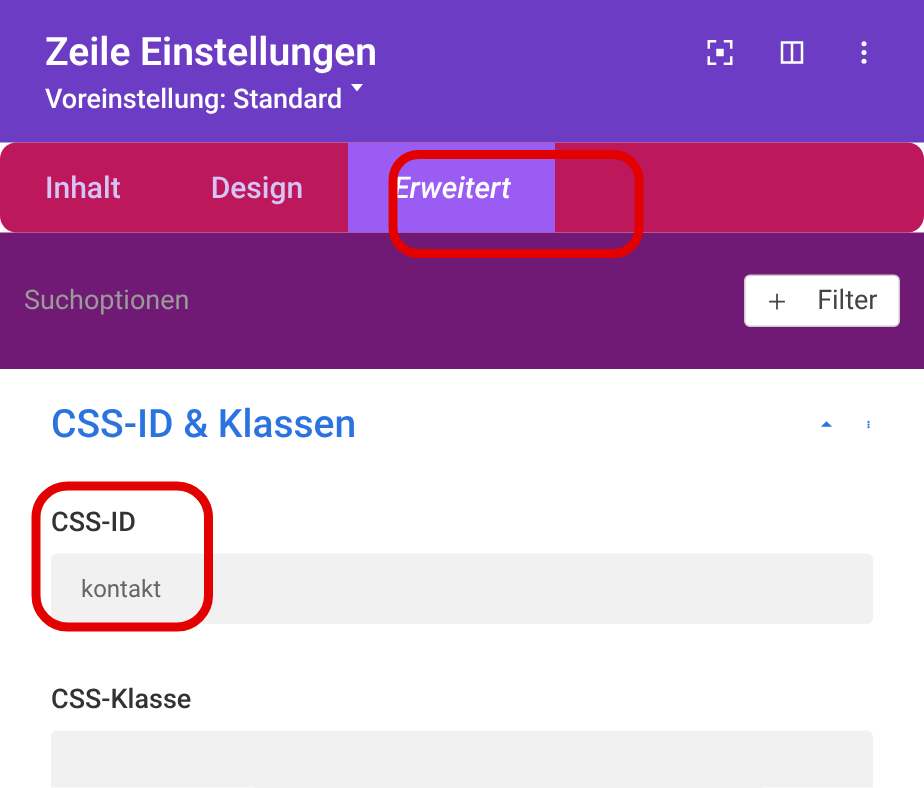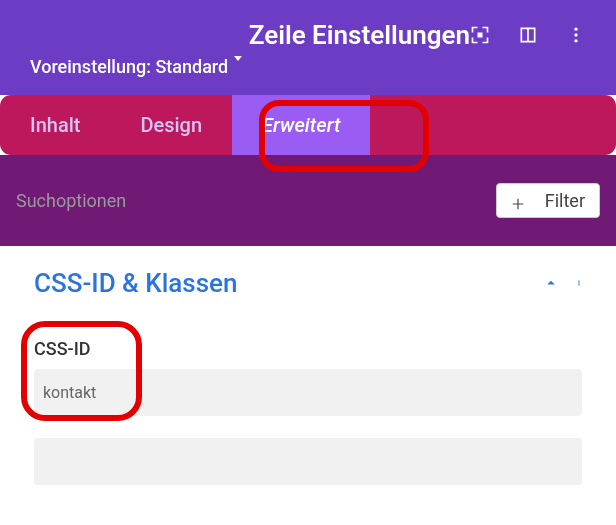--- a/index.html
+++ b/index.html
@@ -7,21 +7,21 @@
 
     .header {
       background: #6c3cc4;
       padding: 20px 30px 18px 30px;
       color: #fff;
       position: relative;
     }
     .header-top {
       display: flex;
       align-items: center;
-      justify-content: flex-end;
+      justify-content: space-between;
     }
     .title { font-size: 26px; font-weight: 600; }
     .header-icons { display: flex; gap: 28px; align-items: center; }
     .header-icons svg { width: 20px; height: 20px; fill: #fff; cursor: pointer; }
     .preset {
       margin-top: 6px;
       font-size: 18px;
       font-weight: 500;
       display: flex;
       align-items: flex-start;
@@ -72,21 +72,21 @@
       justify-content: space-between;
     }
     .search-placeholder { color: #9a9a9a; font-size: 18px; }
     .filter-btn {
       background: #fff;
       border: 1px solid #ccc;
       border-radius: 4px;
       padding: 6px 14px;
       font-size: 18px;
       display: flex;
-      align-items: flex-end;
+      align-items: center;
       gap: 20px;
       cursor: pointer;
       color: #444;
     }
 
     .content { padding: 22px 34px; position: relative; }
     .section-header {
       display: flex;
       align-items: center;
       justify-content: space-between;
@@ -100,21 +100,21 @@
     .section-controls { display: flex; align-items: center; gap: 16px; }
     .section-controls svg { cursor: pointer; }
 
     .field { margin-bottom: 22px; position: relative; }
     .field-label { font-size: 18px; font-weight: 500; color: #333; margin-bottom: 10px; display: block; margin-top: 40px; }
     .text-input {
       width: 100%;
       background: #f1f1f1;
       border: none;
       border-radius: 4px;
-      padding: 14px 9px;
+      padding: 14px 20px;
       font-size: 16px;
       color: #666;
       outline: none;
     }
 
     .annotation-field {
       position: absolute;
       border: 6px solid #e30000;
       border-radius: 24px;
       pointer-events: none;
@@ -184,15 +184,16 @@
     </div>
   </div>
 
   <div class="field">
     <div class="annotation-field"></div>
     <label class="field-label">CSS-ID</label>
     <input class="text-input" type="text" value="kontakt" style="">
   </div>
 
   <div class="field">
+    <label class="field-label">CSS-Klasse</label>
     <input class="text-input" type="text" value="" style="">
   </div>
 </div>
 
 </body></html>

